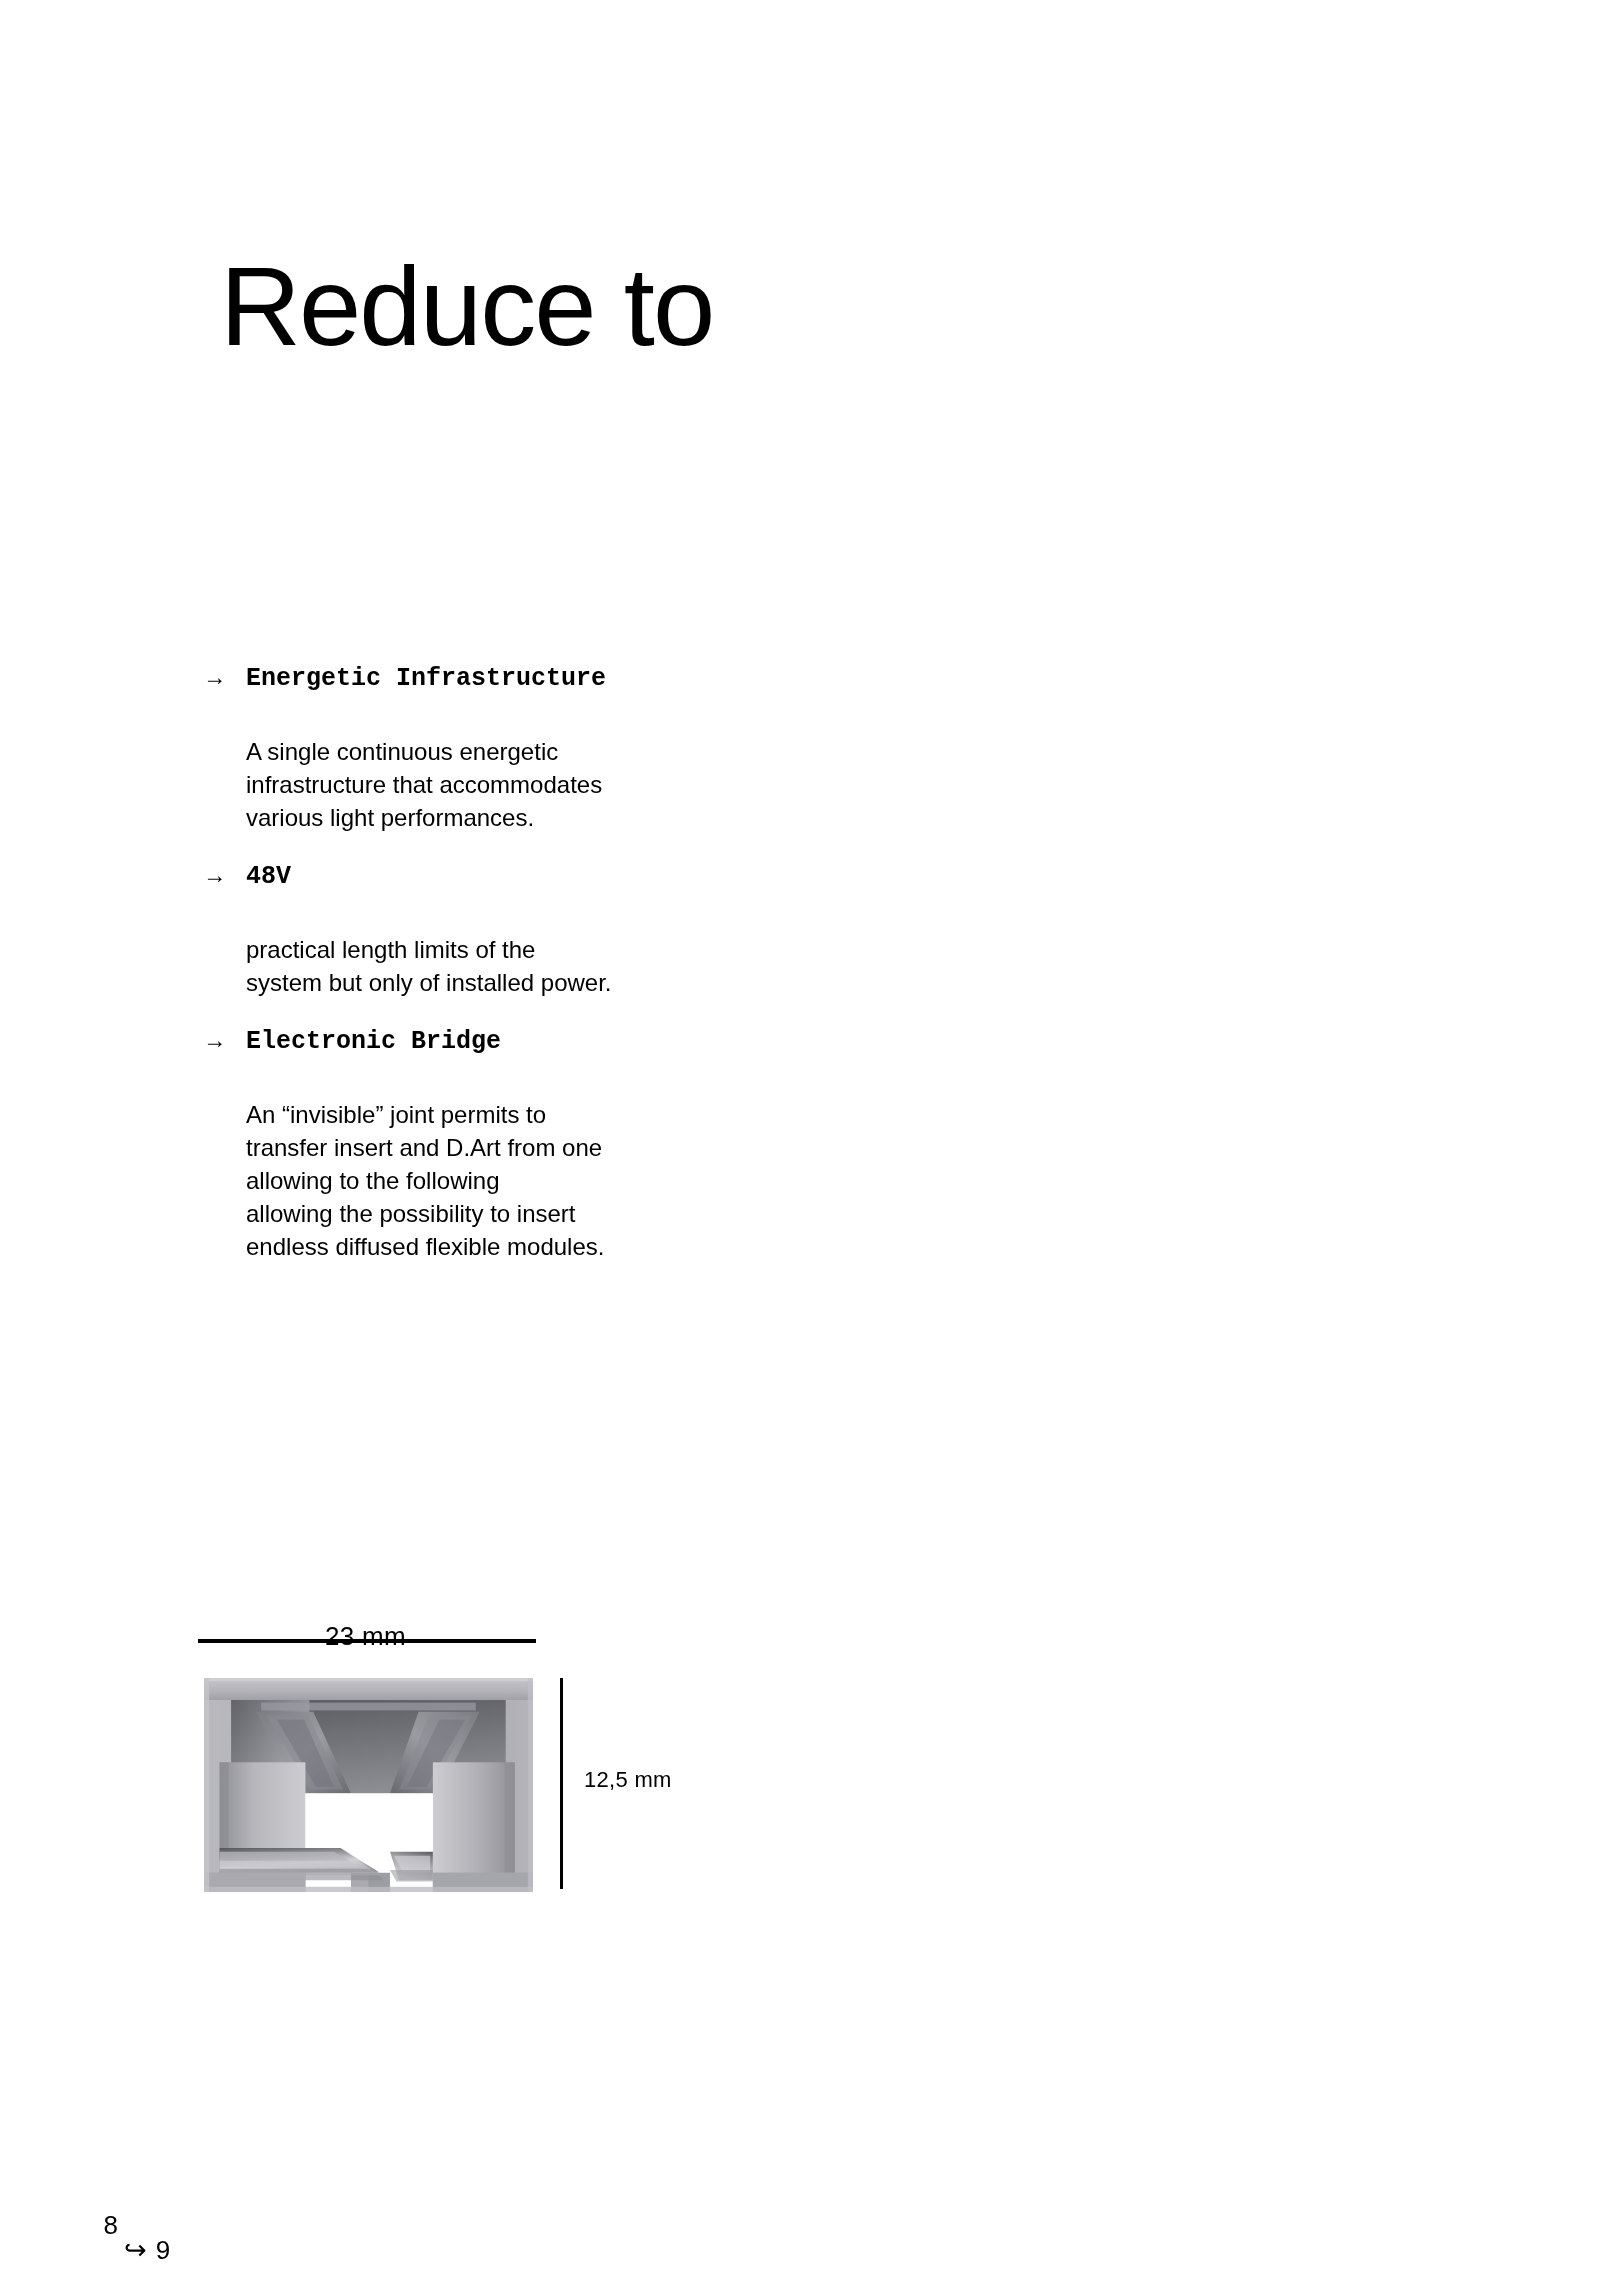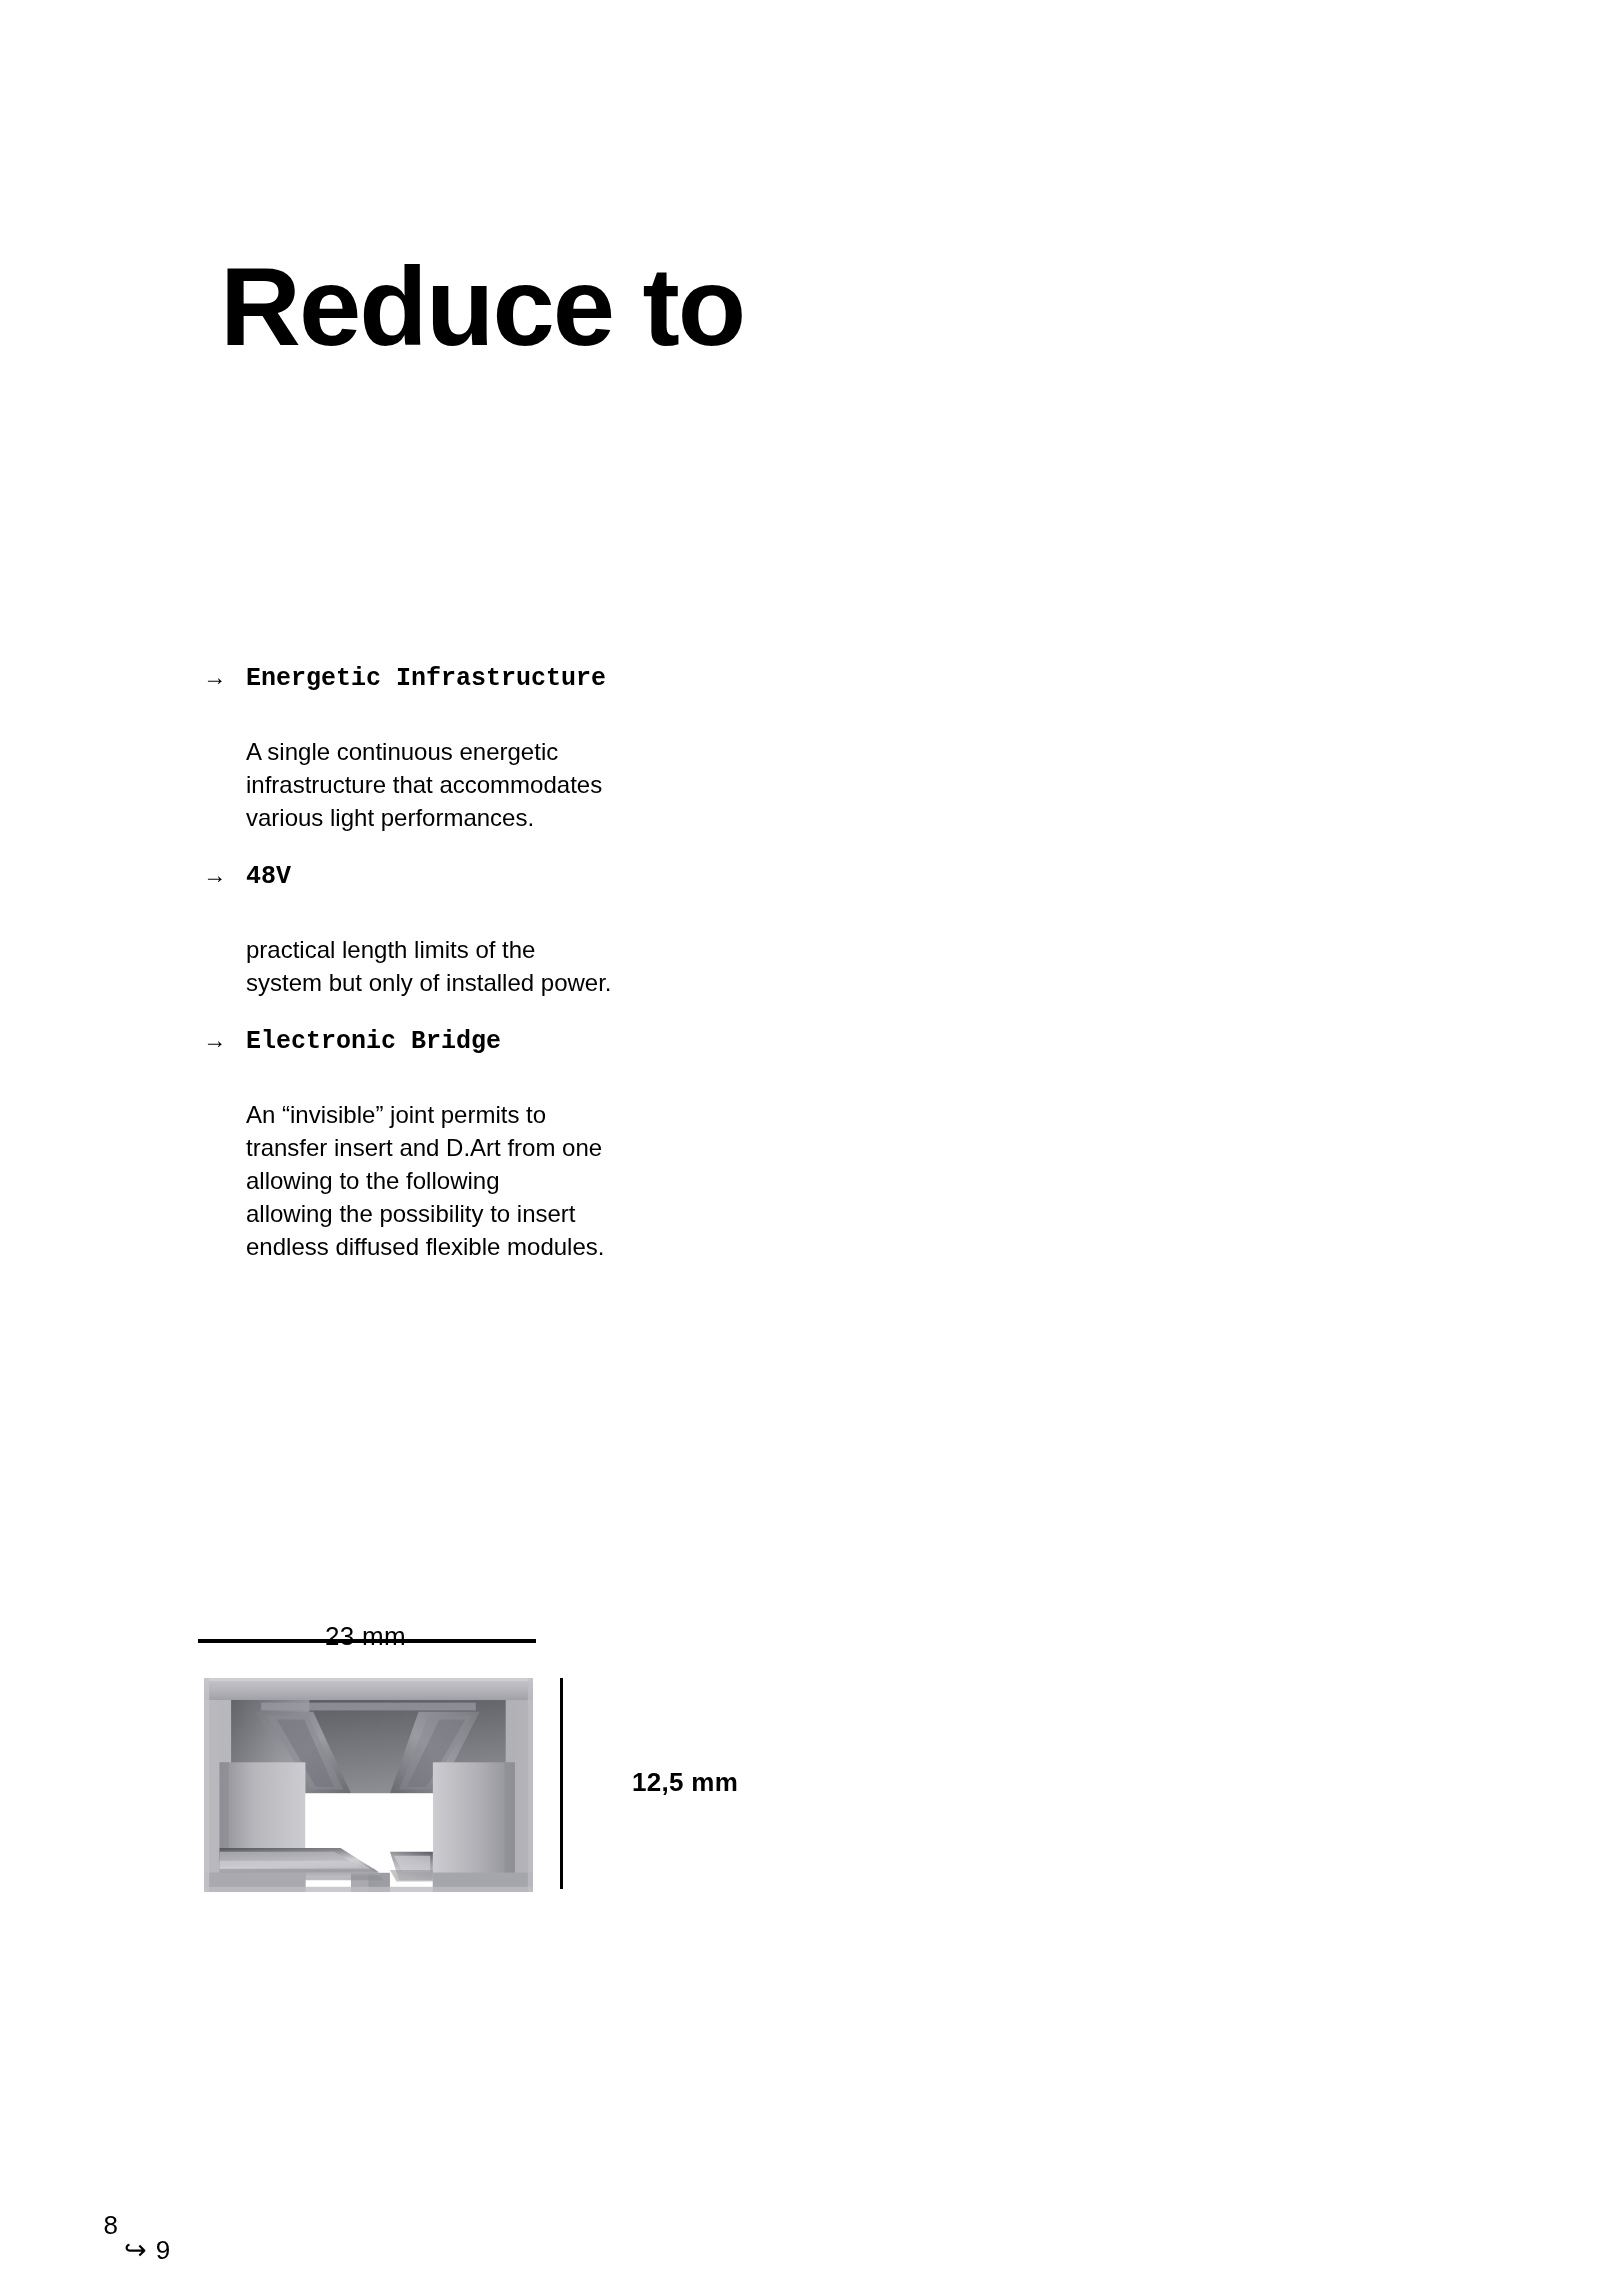--- a/index.html
+++ b/index.html
@@ -21,21 +21,21 @@
 
   
   .title {
     position: absolute;
     left: 220px;
     top: 166px;
     width: 910px;
     font-family: "Liberation Sans", sans-serif;
     font-size: 112px;
     line-height: 1.18;
-    font-weight: 700;
+    font-weight: 400;
     letter-spacing: -1.9px;
     color: #000000;
   }
   .title-line { display: block; }
 
   
   .bullets {
     position: absolute;
     left: 203px;
     top: 662px;
@@ -106,25 +106,24 @@
     left: 560px;
     top: 118px;
     width: 3.2px;
     height: 211px;
     background: #000000;
   }
   .dim-label-right {
     position: absolute;
     left: 584px;
     top: 207px;
-    font-size: 26px;
-    font-weight: 700;
+    font-size: 22px;
+    font-weight: 400;
     letter-spacing: 0.3px;
     white-space: nowrap;
-    margin-left: 48px;
   }
 
   
   .profile {
     position: absolute;
     left: 204px;
     top: 118px;
     width: 329px;
     height: 214px;
   }

